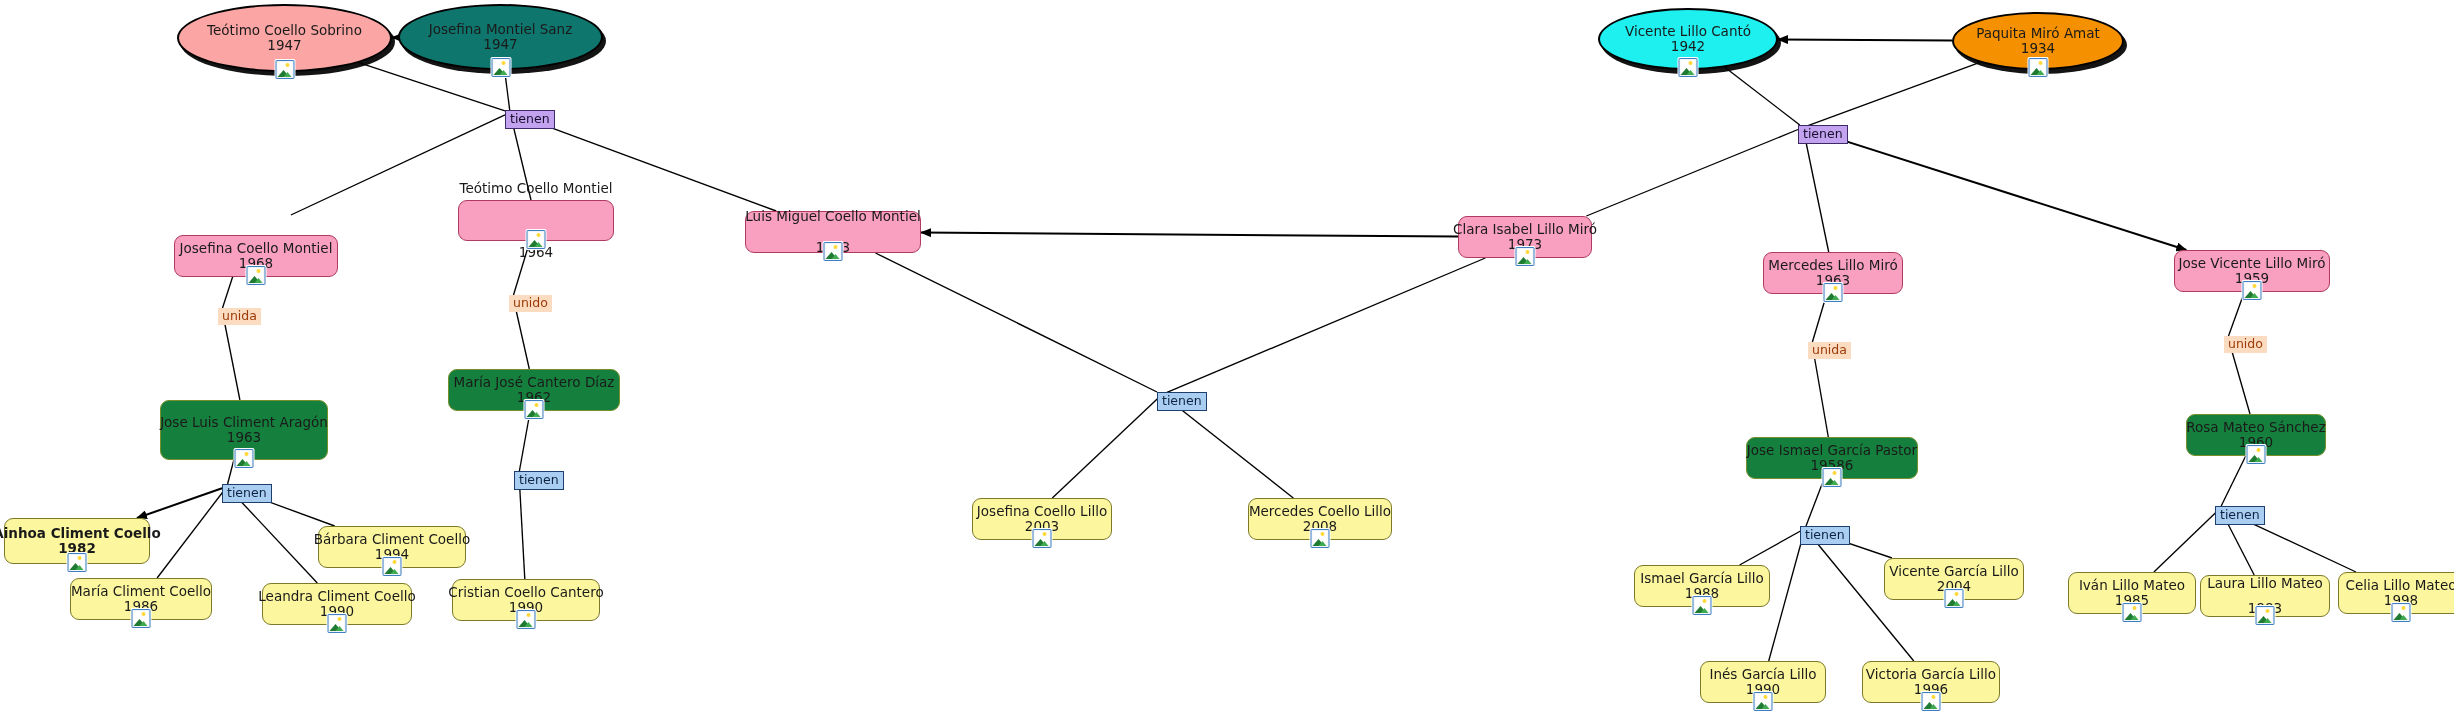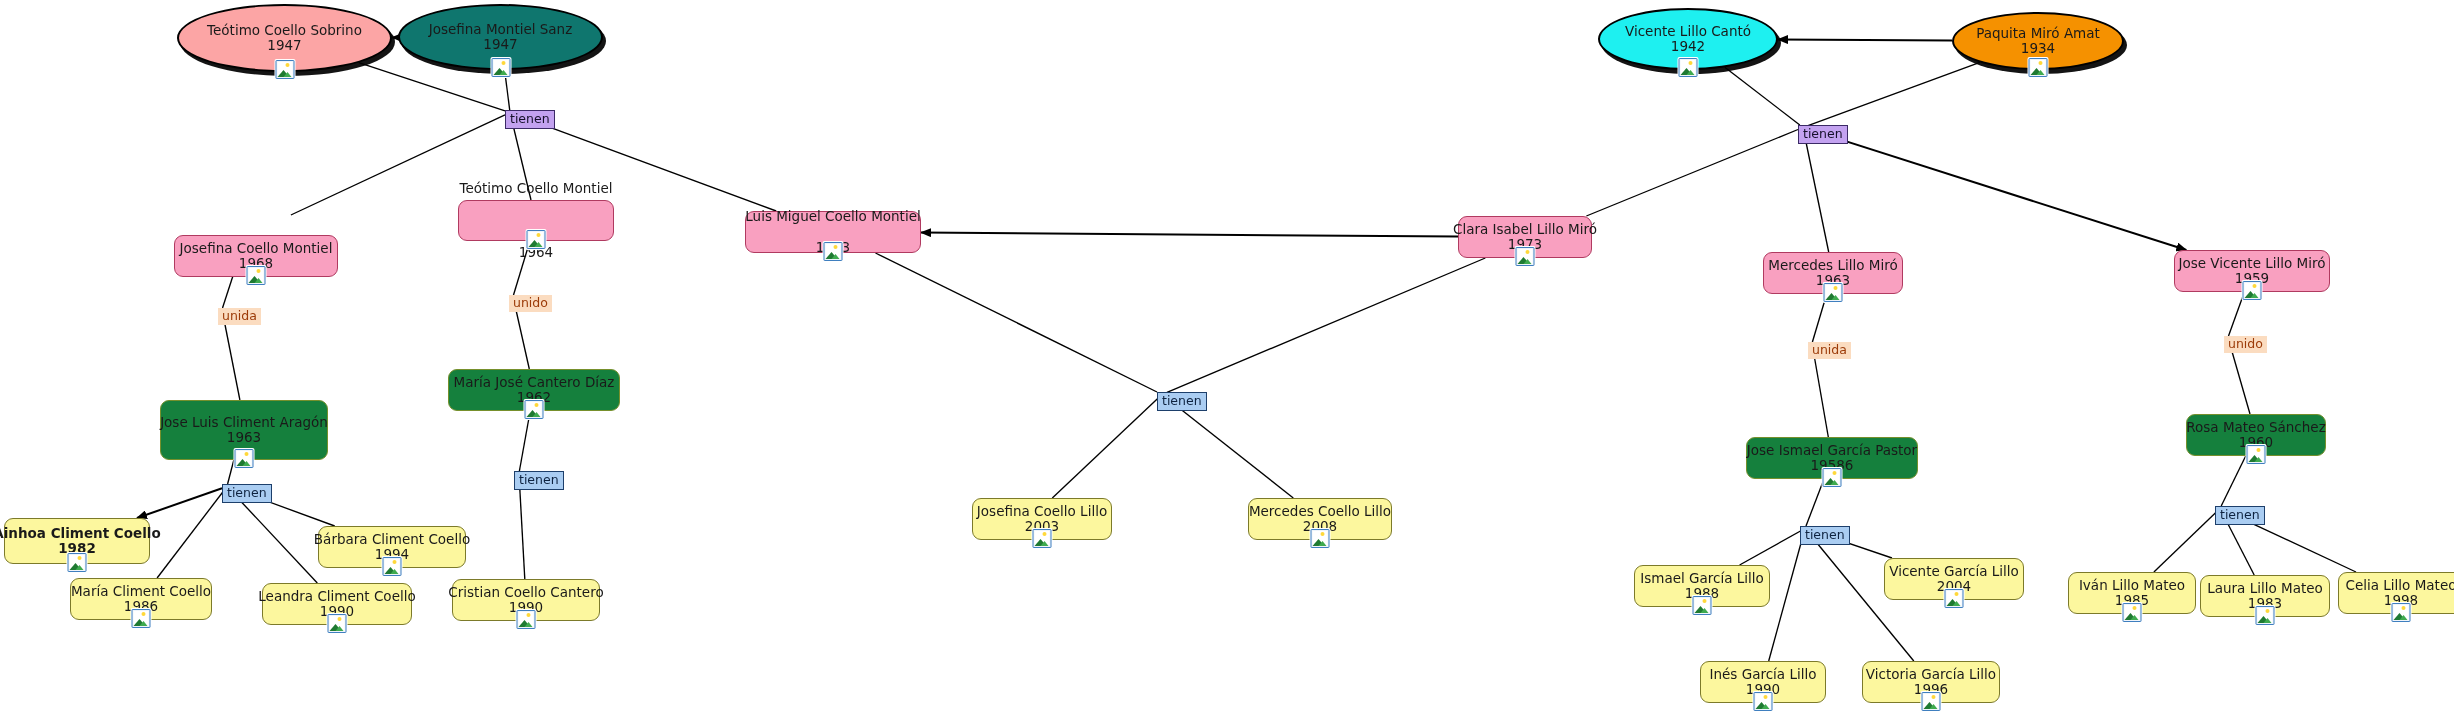--- a/index.html
+++ b/index.html
@@ -358,21 +358,21 @@
       <div class="node rect r-yellow" style="left: 2068px; top: 572px; width: 128px; height: 42px;">
         <span class="nm">Iván Lillo Mateo</span>
         <span class="yr">1985</span>
         <span class="photo">
           <span class="sky"></span>
           <span class="sun"></span>
           <span class="mtn"></span>
           <span class="mtn2"></span>
         </span>
       </div>
-      <div class="node rect r-yellow" style="left: 2200px; top: 575px; width: 130px; height: 42px;">
+      <div class="node rect r-yellow" style="left: 2200px; top: 575px; width: 130px; height: 42px; justify-content: space-between;">
         <span class="nm">Laura Lillo Mateo</span>
         <span class="yr">1983</span>
         <span class="photo">
           <span class="sky"></span>
           <span class="sun"></span>
           <span class="mtn"></span>
           <span class="mtn2"></span>
         </span>
       </div>
       <div class="node rect r-yellow" style="left: 2338px; top: 572px; width: 126px; height: 42px;">

